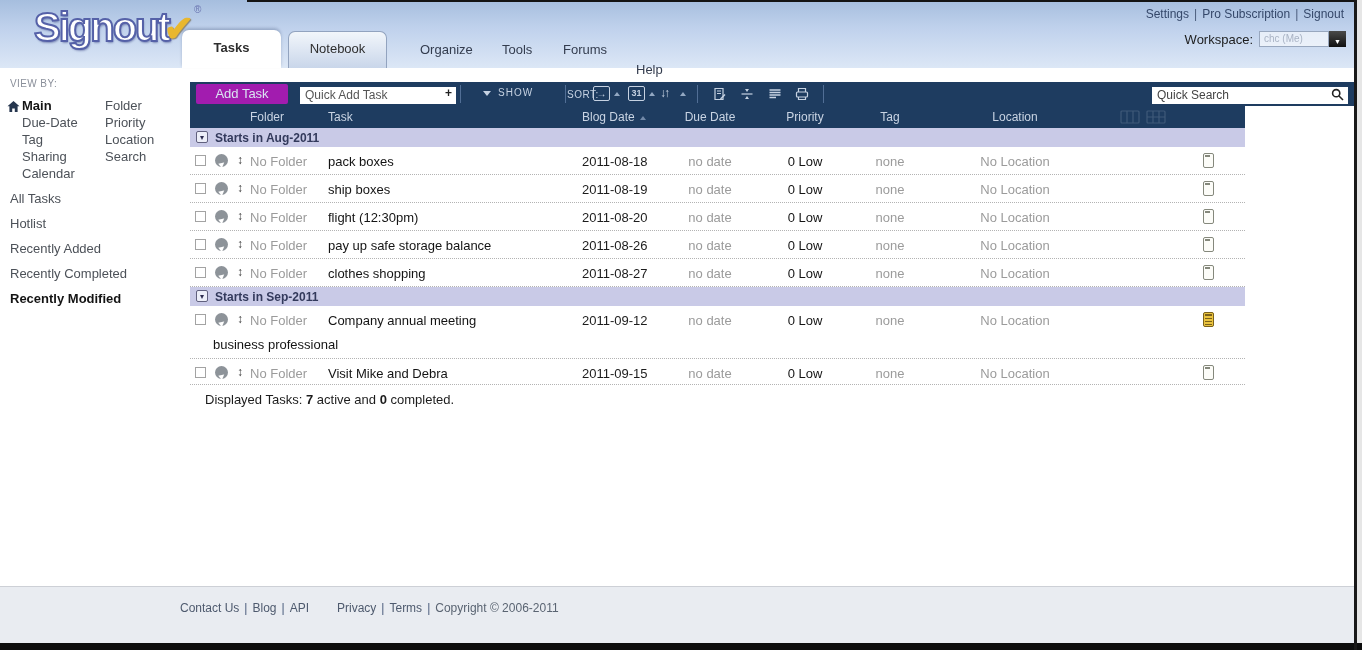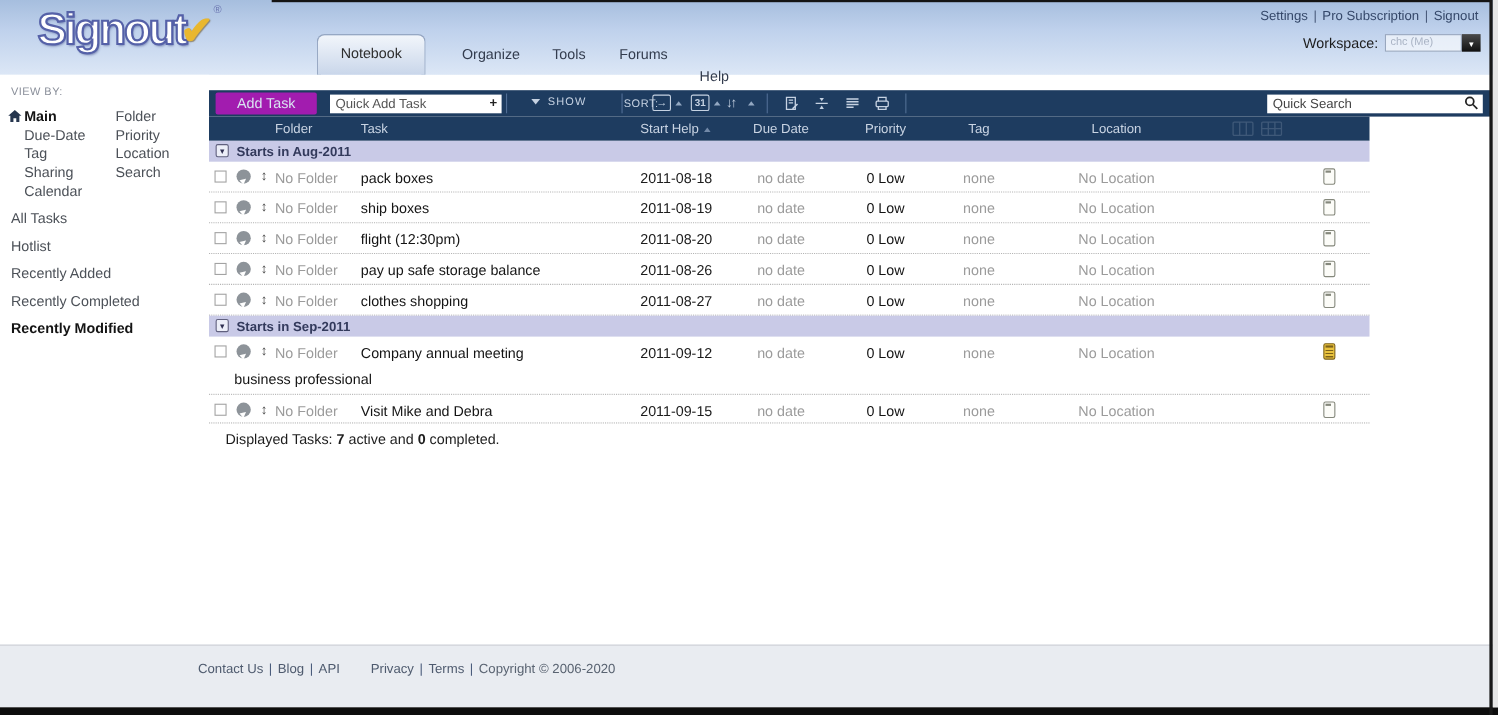--- a/index.html
+++ b/index.html
@@ -146,20 +146,21 @@
     <div class="ws">
       <span class="ws-label">Workspace:</span>
       <span class="ws-select">
         <span>chc (Me)</span>
       </span>
       <span class="ws-arrow">
         <span class="ws-arrow-glyph">▼</span>
       </span>
     </div>
 
+    <div class="tab tab-tasks">Tasks</div>
     <div class="tab tab-notebook">Notebook</div>
     <a class="nav nav-organize">Organize</a>
     <a class="nav nav-tools">Tools</a>
     <a class="nav nav-forums">Forums</a>
     <a class="nav nav-help">Help</a>
   </div>
   <div class="topline"></div>
 
   <div class="sidebar">
     <div class="viewby">VIEW BY:</div>
@@ -235,21 +236,21 @@
           <circle cx="5.2" cy="5.2" r="3.6"></circle>
             <line x1="8" y1="8" x2="12" y2="12"></line>
         </svg>
       </span>
     </span>
   </div>
 
   <div class="thead">
     <span class="h h-folder">Folder</span>
     <span class="h h-task">Task</span>
-    <span class="h h-start"><span>Start Help</span><span class="htri"></span></span>
+    <span class="h h-start"><span>Blog Date</span><span class="htri"></span></span>
     <span class="h h-due">Due Date</span>
     <span class="h h-pri">Priority</span>
     <span class="h h-tag">Tag</span>
     <span class="h h-loc">Location</span>
     <span class="hgrid g1">
       <svg width="20" height="16" viewBox="0 0 20 16" fill="none" stroke="#cfd9e6" stroke-width="1.2">
         <rect x="1" y="2" width="18" height="12" rx="1"></rect>
           <path d="M7 2 V14 M13 2 V14"></path>
       </svg>
     </span>
@@ -378,20 +379,20 @@
       <span>Displayed Tasks:</span>
       <b>7</b>
       <span>active and</span>
       <b>0</b>
       <span>completed.</span>
     </div>
   </div>
 
   <div class="footer">
     <div class="f-inner">
-      <a>Contact Us</a><span class="f-sep sep">|</span><a>Blog</a><span class="f-sep sep">|</span><a>API</a><span class="f-group2"><a>Privacy</a><span class="sep">|</span><a>Terms</a><span class="sep">|</span><span>Copyright © 2006-2020</span></span>
+      <a>Contact Us</a><span class="f-sep sep">|</span><a>Blog</a><span class="f-sep sep">|</span><a>API</a><span class="f-group2"><a>Privacy</a><span class="sep">|</span><a>Terms</a><span class="sep">|</span><span>Copyright © 2006-2011</span></span>
     </div>
   </div>
   <div class="bbar"></div>
   <div class="rpad"></div>
   <div class="redge"></div>
 
 </div>
 
 </body></html>

